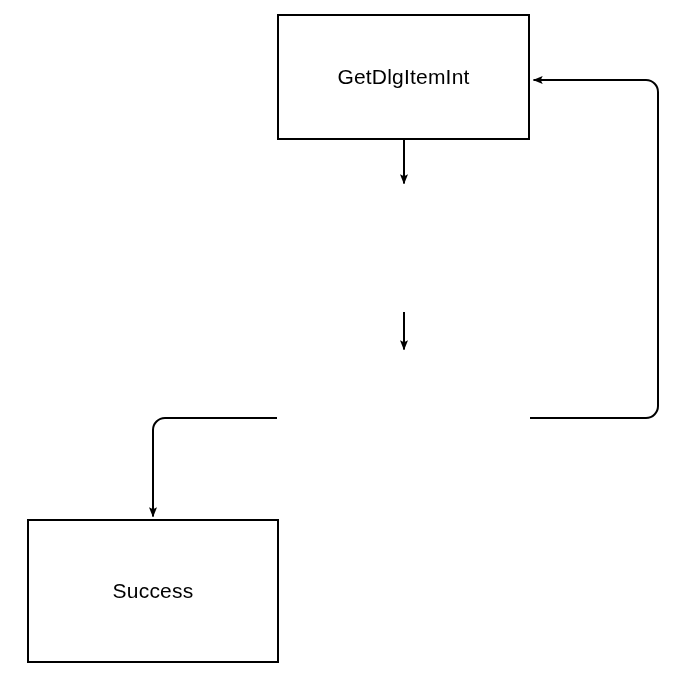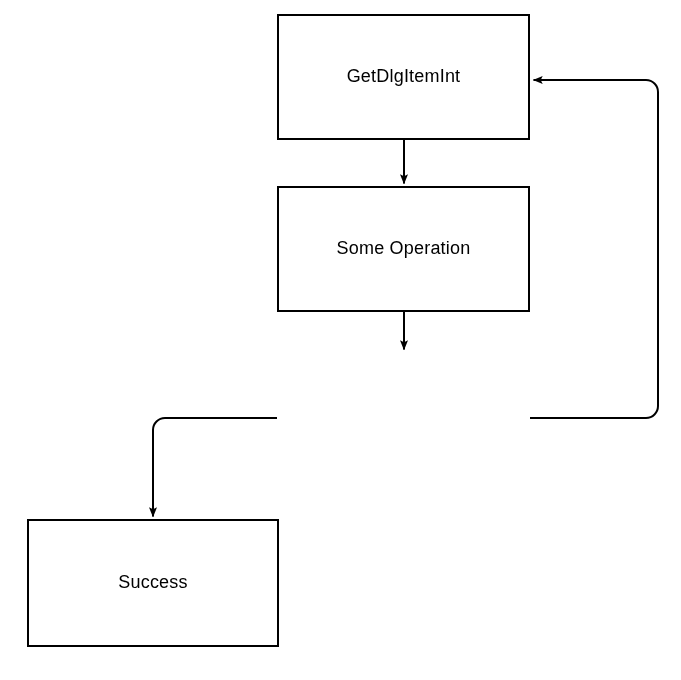--- a/index.html
+++ b/index.html
@@ -31,21 +31,21 @@
     box-sizing: border-box;
     background: #ffffff;
     border: 2px solid #000000;
     display: flex;
     align-items: center;
     justify-content: center;
     z-index: 2;
   }
   .node-label {
     font-family: "Liberation Sans", sans-serif;
-    font-size: 18px;
+    font-size: 21px;
     color: #000000;
     line-height: 1.2;
     text-align: center;
     letter-spacing: 0.2px;
     white-space: nowrap;
   }
 </style>
 </head>
 <body>
 
@@ -72,22 +72,19 @@
 
     <g>
       <path d="M277,418 L165,418 A12,12 0 0,0 153,430 L153,516.5" fill="none" stroke="#000000" stroke-width="2" stroke-linejoin="round" marker-end="url(#arrowhead)"></path>
     </g>
   </svg>
 
   <div class="node" style="left:277px; top:14px; width:253px; height:126px;">
     <span class="node-label">GetDlgItemInt</span>
   </div>
 
-  <div class="node" style="left:277px; top:186px; width:253px; height:126px;">
-    <span class="node-label">Some Operation</span>
-  </div>
 
 
-  <div class="node" style="left:27px; top:519px; width:252px; height:128px;">
+  <div class="node" style="left:27px; top:519px; width:252px; height:144px;">
     <span class="node-label">Success</span>
   </div>
 
 </div>
 
 </body></html>

